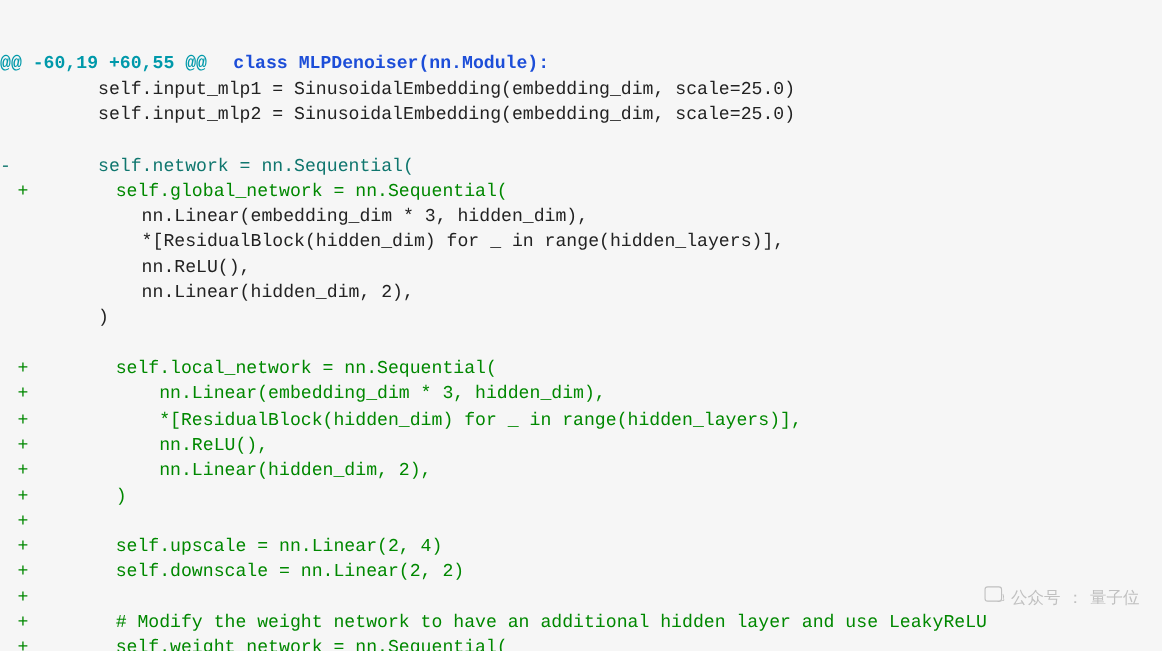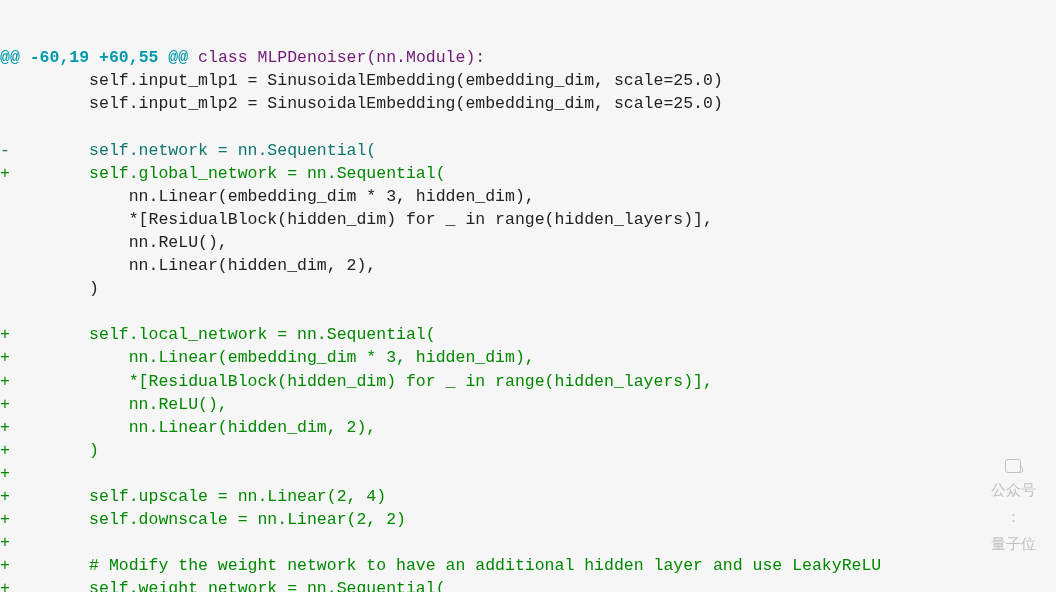--- a/index.html
+++ b/index.html
@@ -20,43 +20,43 @@
     }
     .line {
       display: block;
       min-height: 1.4em;
     }
     .hunk-at {
       color: #0099aa;
       font-weight: bold;
     }
     .hunk-context {
-      color: #701a75;
-      font-weight: normal;
+      color: #1d4ed8;
+      font-weight: bold;
+      margin-left: 14px;
     }
     .removed {
       color: #0f766e;
     }
     .added {
       color: #008800;
+      padding-left: 16px;
     }
     .context {
       color: #222;
     }
     .watermark {
       position: absolute;
       right: 20px;
       bottom: 38px;
       color: #c0c0c0;
       font-family: "Microsoft YaHei", Arial, sans-serif;
       font-size: 15px;
       display: flex;
-      align-items: center;
       gap: 6px;
-      flex-direction: column;
     }
     .watermark-icon {
       width: 18px;
       height: 14px;
       position: relative;
     }
     .watermark-icon::before {
       content: "";
       position: absolute;
       width: 14px;

